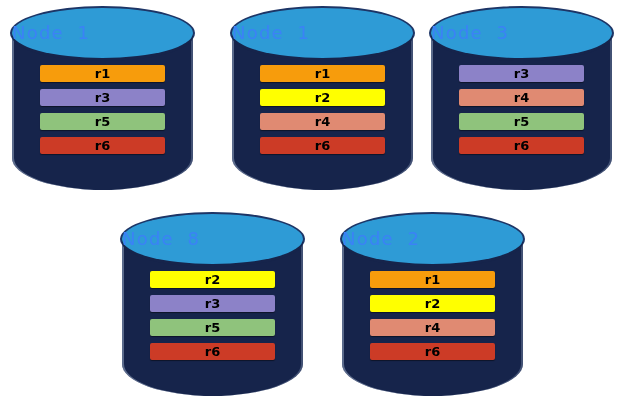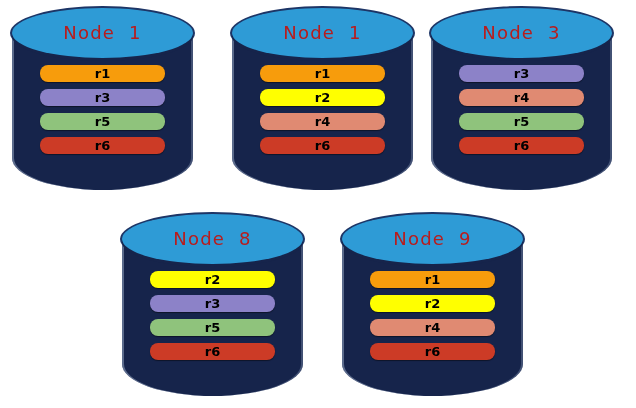--- a/index.html
+++ b/index.html
@@ -57,40 +57,39 @@
     z-index: 2;
   }
 
   .node-title {
     position: absolute;
     left: 0;
     top: 0;
     width: 181px;
     height: 50px;
     line-height: 50px;
-    text-align: center;
-    color: #b91c1c;
+    color: #3b82f6;
     font-size: 18px;
     letter-spacing: 1.2px;
     white-space: pre;
     z-index: 3;
   }
 
   
   .records {
     position: absolute;
     left: 28px;
     top: 57px;
     width: 125px;
     z-index: 4;
   }
   .record {
     height: 17px;
     margin-bottom: 7px;
-    border-radius: 8px;
+    border-radius: 2px;
     text-align: center;
     line-height: 17px;
     font-size: 13px;
     font-weight: bold;
     color: #000000;
     box-shadow: 0 1px 1px rgba(0,0,0,0.45);
   }
   .record:last-child { margin-bottom: 0; }
 </style>
 </head>
@@ -137,21 +136,21 @@
       <div class="records">
         <div class="record" style="background: rgb(255, 255, 0);">r2</div>
         <div class="record" style="background: rgb(140, 130, 200);">r3</div>
         <div class="record" style="background: rgb(143, 195, 124);">r5</div>
         <div class="record" style="background: rgb(204, 59, 38);">r6</div>
       </div>
     </div>
     <div class="node" style="left: 342px; top: 214px;">
       <div class="node-body"></div>
       <div class="node-top"></div>
-      <div class="node-title">Node  9</div>
+      <div class="node-title">Node  2</div>
       <div class="records">
         <div class="record" style="background: rgb(247, 156, 12);">r1</div>
         <div class="record" style="background: rgb(255, 255, 0);">r2</div>
         <div class="record" style="background: rgb(224, 138, 114);">r4</div>
         <div class="record" style="background: rgb(204, 59, 38);">r6</div>
       </div>
     </div>
   </div>
 
 </body></html>

